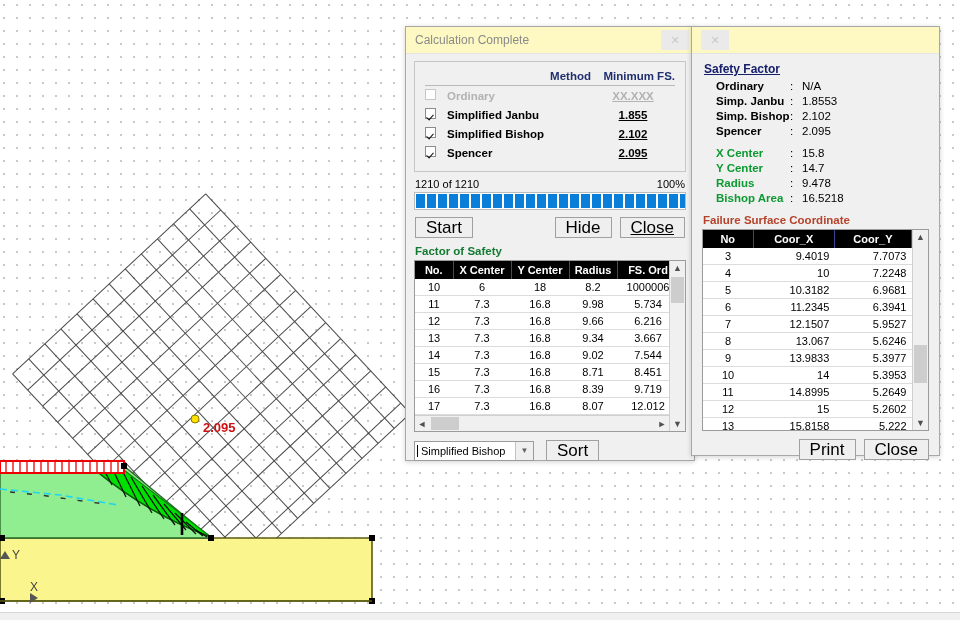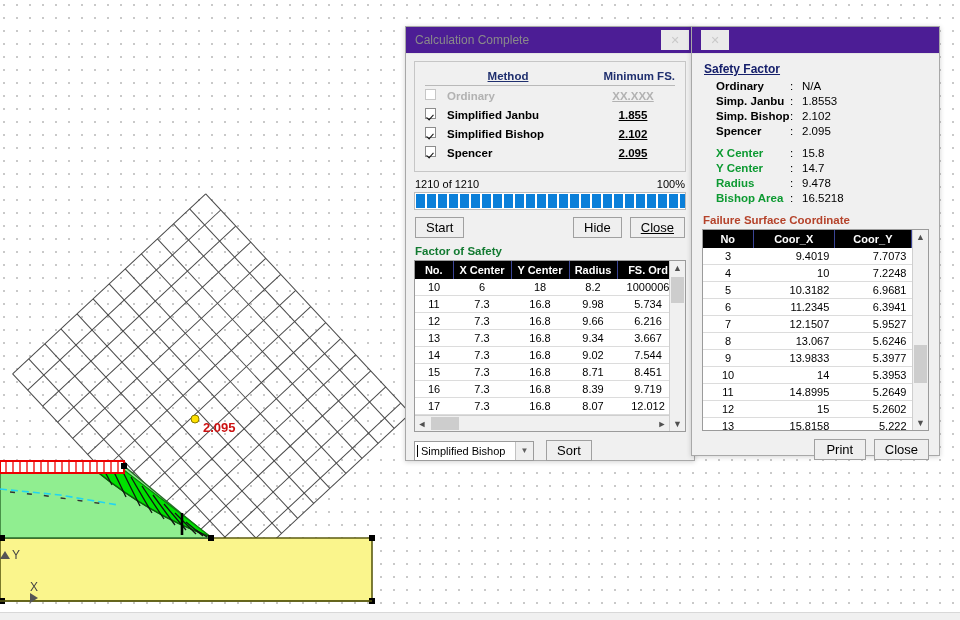--- a/index.html
+++ b/index.html
@@ -25,21 +25,21 @@
   }
   #drawing{position:absolute;left:0;top:0;width:960px;height:612px;}
 
   
   .win{
     position:absolute;background:#f0f0f0;
     border:1px solid #a8a8a8;
     box-shadow:0 1px 5px rgba(0,0,0,0.18);
   }
   .titlebar{
-    height:26px;background:#4c1d95;border-bottom:1px solid #e4e4e4;
+    height:26px;background:#fef9c3;border-bottom:1px solid #e4e4e4;
     display:flex;align-items:center;padding:0 2px 0 9px;
   }
   .titlebar .ttl{
     font-size:12px;color:#8a8a8a;font-family:"Liberation Sans", sans-serif;
     flex:1;white-space:nowrap;overflow:hidden;
   }
   .closebtn{
     width:28px;height:20px;background:#eaeaea;color:#c9c9c9;
     display:flex;align-items:center;justify-content:center;
     font-size:11px;margin-right:3px;
@@ -51,21 +51,21 @@
 
   .methodbox{
     border:1px solid #c6c6c6;background:#f0f0f0;
     padding:7px 10px 9px 10px;
   }
   table.mtable{width:100%;border-collapse:collapse;}
   table.mtable th{
     font-size:11.5px;color:#1f2f6e;font-weight:bold;padding:1px 0 3px 0;
     border-bottom:1px solid #b9b9b9;
   }
-  table.mtable th.m-method{text-align:center;text-decoration:underline;}
+  table.mtable th.m-method{text-align:right;}
   table.mtable th.m-fs{text-align:right;}
   table.mtable td{padding:3px 0;font-size:11.5px;vertical-align:middle;}
   td.c-cell{width:22px;}
   td.n-cell{font-weight:bold;}
   td.v-cell{text-align:center;font-weight:bold;width:84px;text-decoration:underline;}
   tr.disabled td.n-cell,tr.disabled td.v-cell{color:#b2b2b2;font-weight:bold;}
   .cbx{
     width:11px;height:11px;border:1px solid #8c8c8c;background:#fff;
     display:inline-block;position:relative;box-sizing:border-box;
   }
@@ -82,21 +82,21 @@
     display:flex;align-items:center;padding:1px;box-sizing:border-box;overflow:hidden;
   }
   .pbar .seg{
     width:9px;height:14px;background:#0a7fd9;margin-right:2px;flex:none;
   }
 
   .btnrow{display:flex;margin:7px 1px 2px 1px;}
   .btn{
     min-width:48px;height:21px;padding:0 10px;
     border:1px solid #a0a0a0;background:#efefef;
-    font-size:13px;font-family:"Liberation Sans", sans-serif;
+    font-size:17px;font-family:"Liberation Sans", sans-serif;
     display:flex;align-items:center;justify-content:center;color:#000;
     box-sizing:border-box;
   }
   .btn .uline{text-decoration:underline;}
   .spacer{flex:1;}
 
   .grplabel{color:#127a31;font-weight:bold;font-size:11.5px;margin:7px 0 3px 1px;}
 
   
   .gridwrap{border:1px solid #9b9b9b;background:#fff;position:relative;display:flex;}

